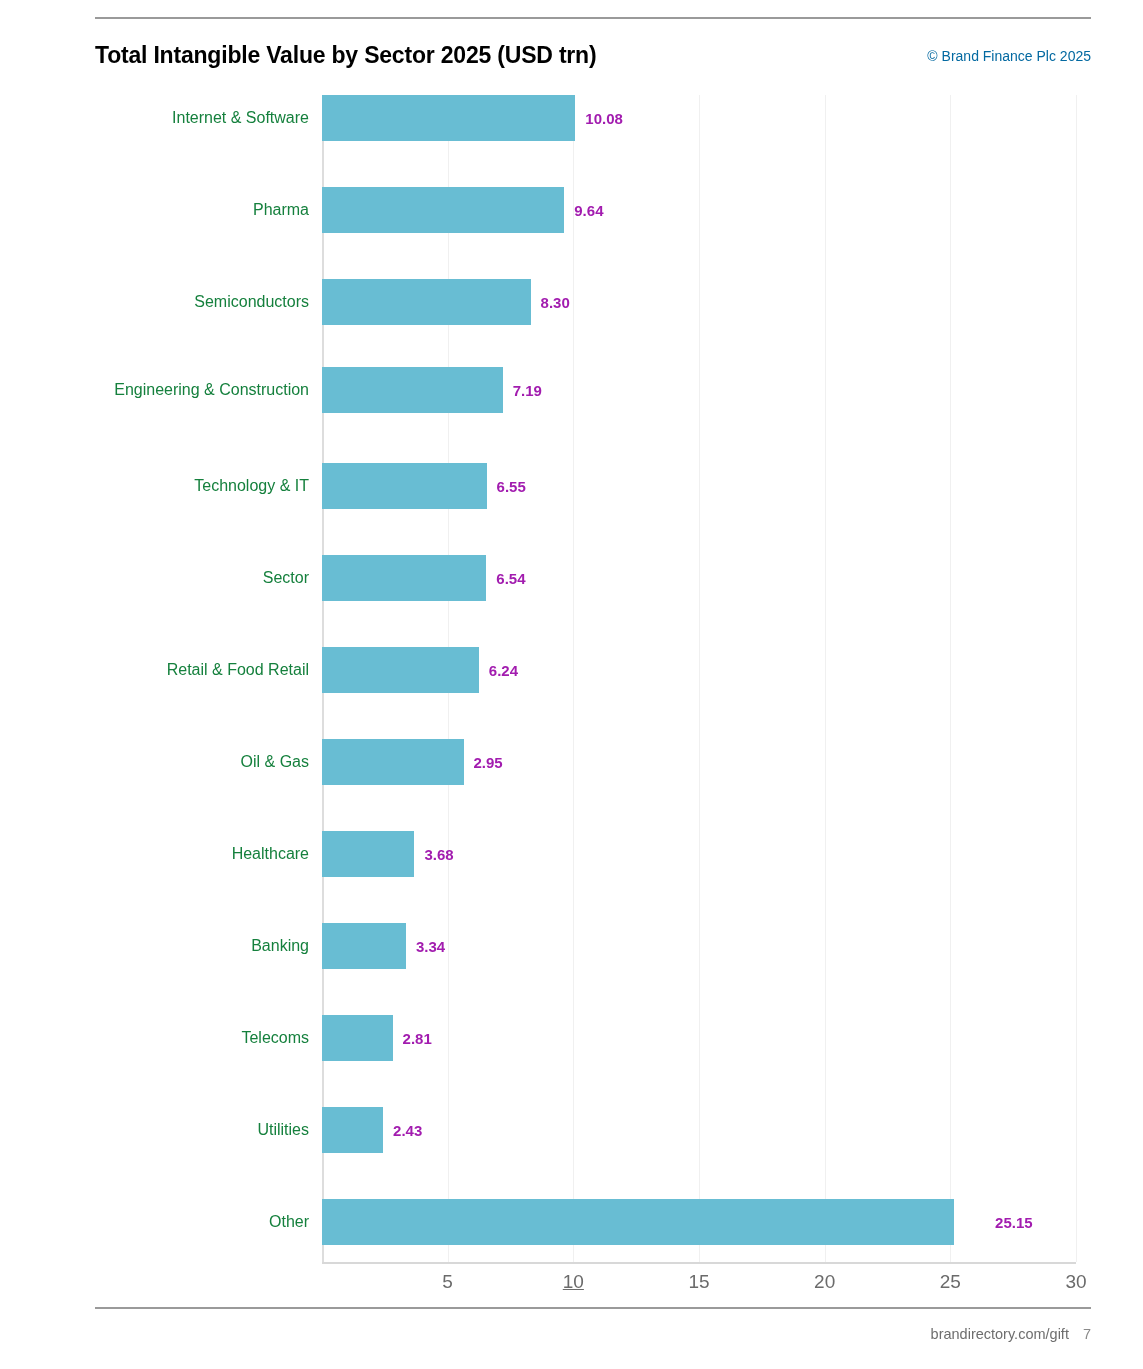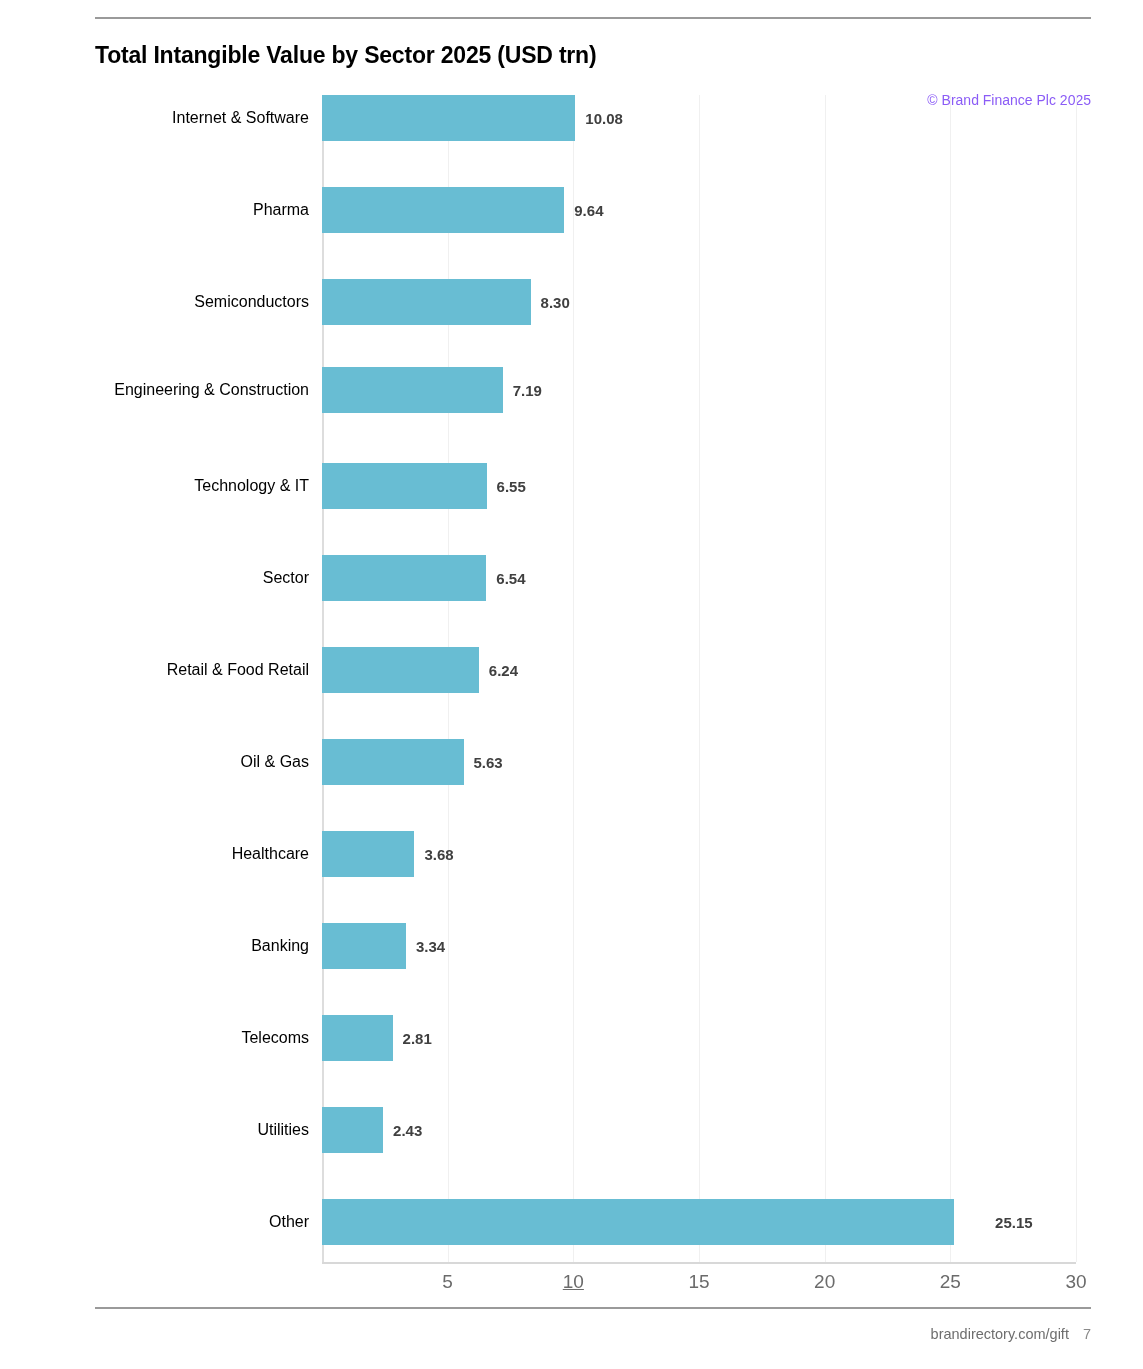--- a/index.html
+++ b/index.html
@@ -40,23 +40,22 @@
     font-weight: bold;
     color: #000000;
     letter-spacing: -0.2px;
     white-space: nowrap;
   }
   .copyright {
     position: absolute;
     right: 52px;
     top: 48px;
     font-size: 14px;
-    color: #8b5cf6;
-    white-space: nowrap;
-    margin-top: 44px;
+    color: #0369a1;
+    white-space: nowrap;
   }
 
   
   .footer {
     position: absolute;
     right: 52px;
     top: 1326px;
     font-size: 14.5px;
     color: #6e6e6e;
     white-space: nowrap;
@@ -109,32 +108,32 @@
     top: 0;
     height: 46px;
     background: #68bdd3;
   }
   .bar-value {
     position: absolute;
     top: 50%;
     transform: translateY(-50%);
     font-size: 15px;
     font-weight: bold;
-    color: #404040;
+    color: #a21caf;
     white-space: nowrap;
   }
   .cat-label {
     position: absolute;
     top: 50%;
     transform: translateY(-50%);
     right: 0;
     width: 230px;
     text-align: right;
     font-size: 16px;
-    color: #000000;
+    color: #15803d;
     white-space: nowrap;
   }
   .cat-label-wrap {
     position: absolute;
     left: -243px;
     top: 0;
     width: 230px;
     height: 46px;
   }
 
@@ -220,21 +219,21 @@
           <div class="cat-label">Retail &amp; Food Retail</div>
         </div>
         <div class="bar" style="width: 156.832px; background: rgb(104, 189, 211);"></div>
         <div class="bar-value" style="left: 166.832px;">6.24</div>
       </div>
       <div class="row" style="top: 644px; width: 754px;">
         <div class="cat-label-wrap">
           <div class="cat-label">Oil &amp; Gas</div>
         </div>
         <div class="bar" style="width: 141.501px; background: rgb(104, 189, 211);"></div>
-        <div class="bar-value" style="left: 151.501px;">5.63</div>
+        <div class="bar-value" style="left: 151.501px;">2.95</div>
       </div>
       <div class="row" style="top: 736px; width: 754px;">
         <div class="cat-label-wrap">
           <div class="cat-label">Healthcare</div>
         </div>
         <div class="bar" style="width: 92.4907px; background: rgb(104, 189, 211);"></div>
         <div class="bar-value" style="left: 102.491px;">3.68</div>
       </div>
       <div class="row" style="top: 828px; width: 754px;">
         <div class="cat-label-wrap">

